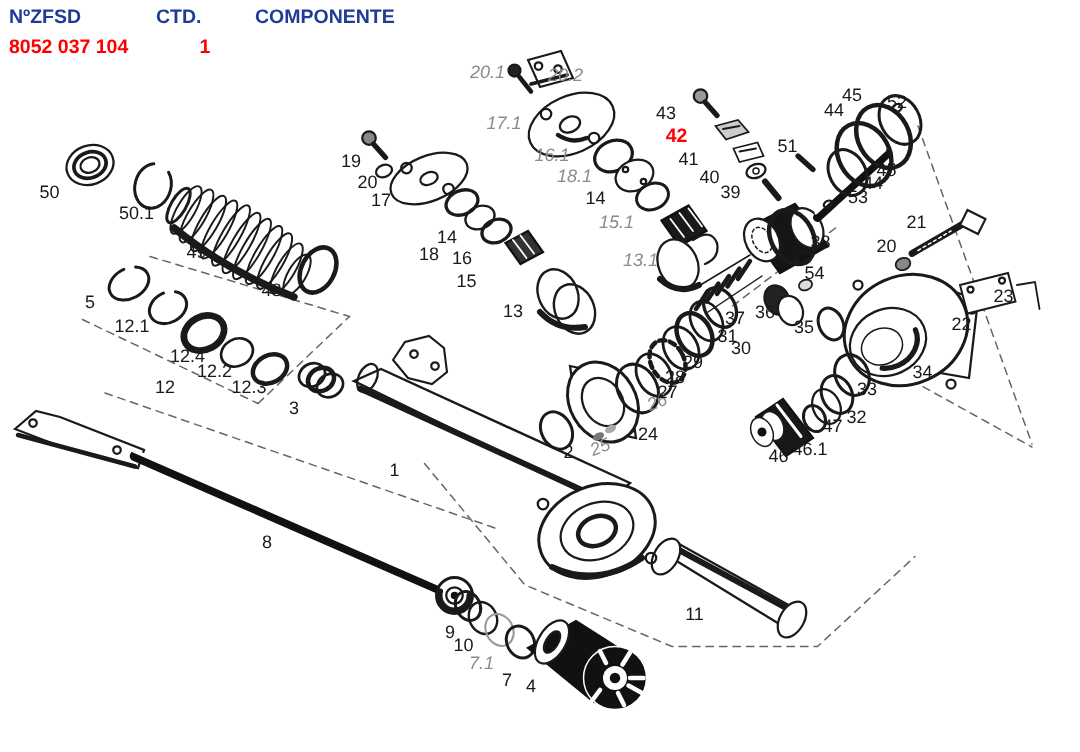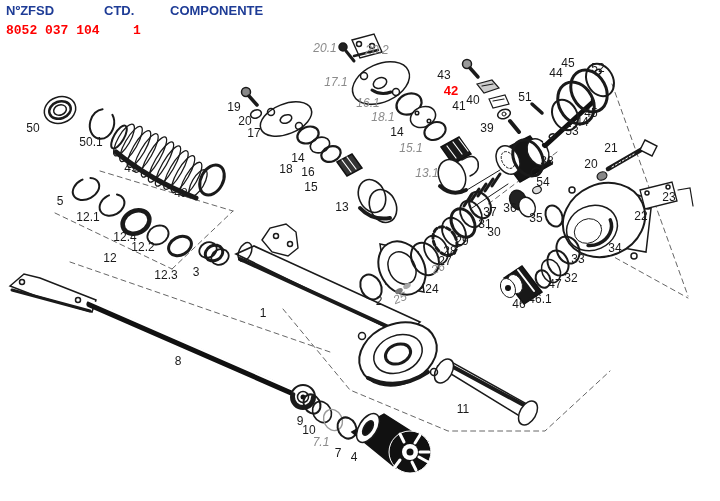--- a/index.html
+++ b/index.html
@@ -4,21 +4,21 @@
 <style>
   html,body{margin:0;padding:0;background:#fff;}
   #screen{position:relative;width:720px;height:501px;background:#fff;overflow:hidden;
           font-family:"Liberation Sans",sans-serif;}
   :root{--blue:#1e3c96;--red:#ff0000;--ink:#1a1a1a;--gray:#8b8b8b;}
   .hrow{position:absolute;left:0;top:0;width:100%;height:40px;text-align:center;}
   .hcell{position:absolute;font-weight:700;font-size:13px;color:var(--blue);white-space:nowrap;}
   .rcell{position:absolute;font-weight:700;font-size:13px;color:var(--red);white-space:nowrap;}
   .c1{left:6px;} .c2{left:104px;} .c3{left:170px;}
   .r1{left:6px;} .r2{left:133px;} .r3{left:170px;}
-  .toprow{top:3px;} .valrow{top:23px;font-family:Liberation Mono, monospace;}
+  .toprow{top:3px;} .valrow{top:23px;}
   #diagram{position:absolute;left:0;top:0;width:720px;height:501px;}
   #labels{position:absolute;left:0;top:0;width:720px;height:501px;pointer-events:none;}
   .lbl{position:absolute;transform:translate(-50%,-50%);font-size:12px;color:var(--ink);
        white-space:nowrap;pointer-events:auto;cursor:default;}
   .lbl.i{font-style:italic;color:var(--gray);}
   .lbl.ir{font-style:italic;color:var(--gray);transform:translate(-50%,-50%) rotate(-22deg);}
   .lbl.r{color:var(--red);font-weight:700;font-size:13px;}
   svg *{vector-effect:non-scaling-stroke;}
 </style>
 </head>
@@ -288,21 +288,21 @@
       <span class="lbl " style="left: 60px; top: 201px;">5</span>
       <span class="lbl " style="left: 338px; top: 453px;">7</span>
       <span class="lbl i" style="left: 321px; top: 442px;">7.1</span>
       <span class="lbl " style="left: 178px; top: 361px;">8</span>
       <span class="lbl " style="left: 300px; top: 421px;">9</span>
       <span class="lbl " style="left: 309px; top: 430px;">10</span>
       <span class="lbl " style="left: 463px; top: 409px;">11</span>
       <span class="lbl " style="left: 110px; top: 258px;">12</span>
       <span class="lbl " style="left: 88px; top: 217px;">12.1</span>
       <span class="lbl " style="left: 143px; top: 247px;">12.2</span>
-      <span class="lbl " style="left: 166px; top: 258px; margin-top: 17px;">12.3</span>
+      <span class="lbl " style="left: 166px; top: 258px;">12.3</span>
       <span class="lbl " style="left: 125px; top: 237px;">12.4</span>
       <span class="lbl " style="left: 342px; top: 207px;">13</span>
       <span class="lbl i" style="left: 427px; top: 173px;">13.1</span>
       <span class="lbl " style="left: 298px; top: 158px;">14</span>
       <span class="lbl " style="left: 397px; top: 132px;">14</span>
       <span class="lbl " style="left: 311px; top: 187px;">15</span>
       <span class="lbl i" style="left: 411px; top: 148px;">15.1</span>
       <span class="lbl " style="left: 308px; top: 172px;">16</span>
       <span class="lbl i" style="left: 368px; top: 103px;">16.1</span>
       <span class="lbl " style="left: 254px; top: 133px;">17</span>
@@ -326,21 +326,21 @@
       <span class="lbl " style="left: 472px; top: 232px; padding-left: 44px;">30</span>
       <span class="lbl " style="left: 485px; top: 224px;">31</span>
       <span class="lbl " style="left: 571px; top: 278px;">32</span>
       <span class="lbl " style="left: 578px; top: 259px;">33</span>
       <span class="lbl " style="left: 615px; top: 248px;">34</span>
       <span class="lbl " style="left: 536px; top: 218px;">35</span>
       <span class="lbl " style="left: 510px; top: 208px;">36</span>
       <span class="lbl " style="left: 490px; top: 212px;">37</span>
       <span class="lbl " style="left: 547px; top: 161px;">38</span>
       <span class="lbl " style="left: 487px; top: 128px;">39</span>
-      <span class="lbl " style="left: 473px; top: 100px; text-align: right;">40</span>
+      <span class="lbl " style="left: 473px; top: 118px; text-align: right;">40</span>
       <span class="lbl " style="left: 459px; top: 106px;">41</span>
       <span class="lbl r" style="left: 451px; top: 90px;">42</span>
       <span class="lbl " style="left: 444px; top: 75px;">43</span>
       <span class="lbl " style="left: 556px; top: 73px;">44</span>
       <span class="lbl " style="left: 582px; top: 122px;">44</span>
       <span class="lbl " style="left: 568px; top: 63px;">45</span>
       <span class="lbl " style="left: 591px; top: 113px;">45</span>
       <span class="lbl " style="left: 519px; top: 304px;">46</span>
       <span class="lbl " style="left: 540px; top: 299px;">46.1</span>
       <span class="lbl " style="left: 555px; top: 284px;">47</span>

